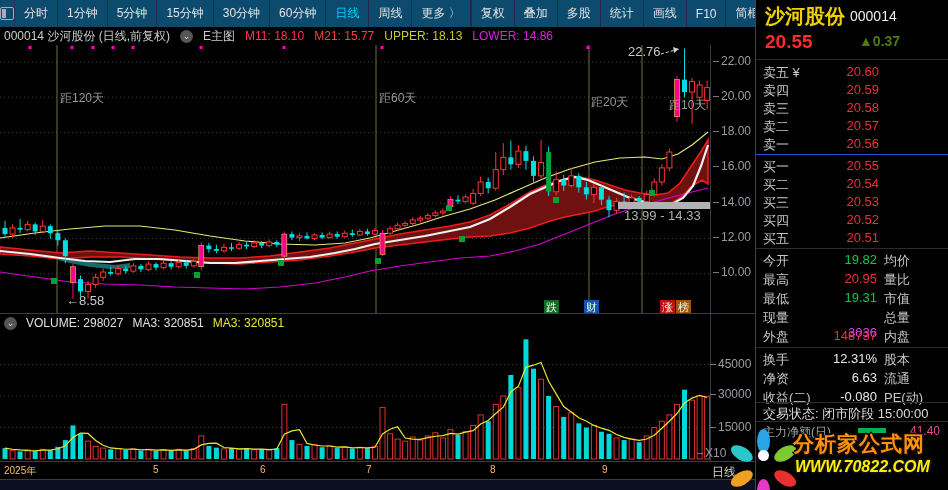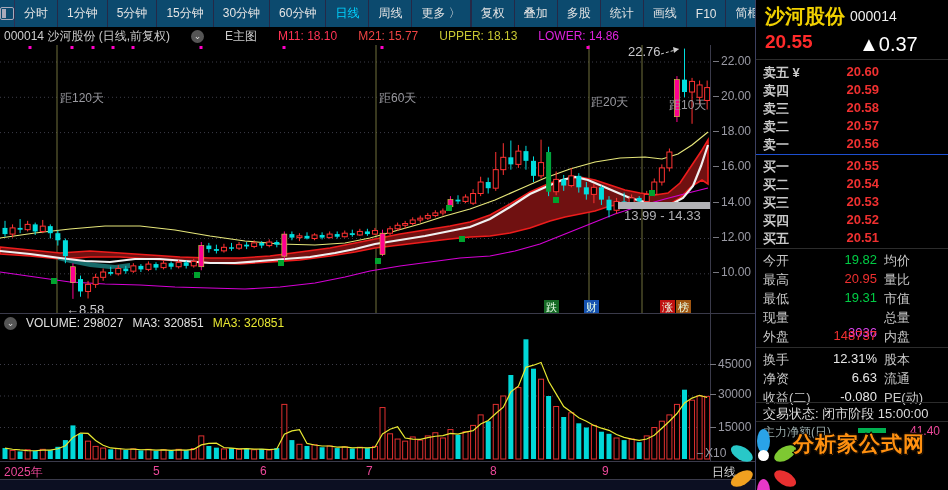--- a/index.html
+++ b/index.html
@@ -10,21 +10,21 @@
   #toolbar{left:0;top:0;width:755px;height:27px;background:#0c4a6e;border-bottom:1px solid #05060d;
            display:flex;align-items:stretch;color:#e4e4e4;font-size:12px;}
   .tb-icon{width:24px;display:flex;align-items:center;justify-content:center;border-right:1px solid #2c3052;}
   .tb-icon .sq{width:12px;height:11px;border:1px solid #aab;border-radius:2px;position:relative;}
   .tb-icon .sq::after{content:"";position:absolute;left:1px;top:1px;bottom:1px;width:4px;background:#aab;}
   .tb-item{padding:0 9px;display:flex;align-items:center;border-right:1px solid #252947;cursor:pointer;white-space:nowrap;}
   .tb-item.active{color:#00d2ff;}
   .tb-gap{flex:1;border-right:1px solid #252947;}
   
   #chart-header{left:0;top:27px;width:755px;height:18px;background:#000;color:#ccc;font-size:12px;
-                display:flex;align-items:center;gap:21px;padding-left:4px;box-sizing:border-box;white-space:nowrap;}
+                display:flex;align-items:center;gap:10px;padding-left:4px;box-sizing:border-box;white-space:nowrap;}
   .chev-circle{width:13px;height:13px;border-radius:50%;background:#555;color:#ddd;font-size:9px;
                display:inline-flex;align-items:center;justify-content:center;flex:0 0 auto;}
   .m11{color:#ff3355;} .m21{color:#ef4444;} .upper{color:#c8c832;} .lower{color:#dd22dd;}
   .hdr-icons{position:absolute;right:52px;top:1px;color:#8a8a9a;font-size:11px;letter-spacing:6px;}
   
   #main-svg{left:0;top:45px;}
   #vol-svg{left:0;top:331px;}
   .gutter-label{position:absolute;color:#9a9aa4;font-size:12px;}
   .gutter-label::before{content:"";position:absolute;left:-8px;top:7px;width:6px;border-top:1px solid #77777f;}
   .dist-label{position:absolute;color:#9a9aa0;font-size:12px;white-space:nowrap;}
@@ -32,32 +32,32 @@
   .badge{position:absolute;top:300px;height:14px;padding:0 2px;font-size:11px;line-height:14px;color:#e8ffe8;}
   #sep-mid{left:0;top:313px;width:755px;height:1px;background:#3a3a4a;}
   #sep-vol-bot{left:0;top:461px;width:755px;height:1px;background:#3a3a4a;}
   #chart-right-border{left:710px;top:45px;width:1px;height:416px;background:#3a3a4a;}
   
   #vol-header{left:0;top:315px;width:710px;height:16px;color:#e0e0e0;font-size:12px;display:flex;gap:9px;
               align-items:center;padding-left:4px;box-sizing:border-box;}
   .ma3-y{color:#e8e832;}
   
   #xaxis{left:0;top:462px;width:948px;height:17px;background:#000;border-bottom:1px solid #3a3a4a;}
-  .month-label{position:absolute;top:2px;color:#ec4899;font-size:12px;text-align:right;}
+  .month-label{position:absolute;top:2px;color:#fdba74;font-size:10px;text-align:right;}
   #period-label{position:absolute;left:712px;top:2px;color:#d8d8d8;font-size:12px;}
   #bottom-strip{left:0;top:480px;width:948px;height:10px;background:#0c0f22;}
   
   #panel{left:755px;top:0;width:193px;height:490px;background:#000;border-left:1px solid #3c4060;box-sizing:border-box;}
   #p-name{position:absolute;left:9px;top:3px;color:#f0d000;font-size:20px;font-weight:bold;}
   #p-code{position:absolute;left:94px;top:8px;color:#eee;font-size:14px;}
   #p-price{position:absolute;left:9px;top:31px;color:#ff2a2a;font-size:19px;font-weight:bold;}
-  #p-chg{position:absolute;left:103px;top:33px;color:#ffffff;font-size:20px;font-weight:normal;}
+  #p-chg{position:absolute;left:103px;top:33px;color:#4d7c0f;font-size:14px;font-weight:bold;}
   .p-sep{position:absolute;left:0;width:193px;height:1px;background:#2c2c2c;}
   .p-sep.blue{background:#1d4fd0;}
-  .book-row{position:absolute;left:0;width:193px;height:18px;font-size:13px;color:#c8c8c8;font-weight:bold;}
+  .book-row{position:absolute;left:0;width:193px;height:18px;font-size:13px;color:#c8c8c8;}
   .book-row .lbl{position:absolute;left:7px;top:1px;}
   .book-row .prc{position:absolute;right:70px;top:1px;color:#f03030;}
   .info-row{position:absolute;left:0;width:193px;height:19px;font-size:13px;color:#c8c8c8;}
   .info-row .lbl{position:absolute;left:7px;top:1px;}
   .info-row .val{position:absolute;right:72px;top:1px;}
   .info-row .lbl2{position:absolute;left:128px;top:1px;}
   .v-red{color:#f03030;} .v-green{color:#00cc44;} .v-mag{color:#dd44ee;margin-top:16px;} .v-white{color:#e8e8e8;}
   #p-status{position:absolute;left:7px;top:405px;color:#dcdcdc;font-size:13px;white-space:nowrap;}
   #p-flow-label{position:absolute;left:7px;top:424px;color:#9aa;font-size:12px;}
   #p-flow-bar{position:absolute;left:102px;top:428px;width:28px;height:5px;background:#00b050;}
@@ -342,21 +342,21 @@
   </svg>
 
 <div id="dist-labels">
     <div class="dist-label" style="left: 60px; top: 90px;">距120天</div>
     <div class="dist-label" style="left: 379px; top: 90px;">距60天</div>
     <div class="dist-label" style="left: 591px; top: 94px;">距20天</div>
     <div class="dist-label" style="left: 644px; top: 97px; padding-left: 25px;">距10天</div>
   </div>
 <div class="ann" style="left:628px;top:44px;">22.76</div>
 <div class="ann" style="left:624px;top:208px;color:#b0b0b4;">13.99 - 14.33</div>
-<div class="ann" style="left:66px;top:293px;margin-top:9px;">←8.58</div>
+<div class="ann" style="left:66px;top:293px;">←8.58</div>
 <div class="badge" id="badge-0" style="left: 544px; background: rgb(21, 106, 37);">跌</div>
 <div class="badge" id="badge-1" style="left: 584px; background: rgb(21, 82, 176);">财</div>
 <div class="badge" id="badge-2" style="left: 660px; background: rgb(192, 16, 16);">涨</div>
 <div class="badge" id="badge-3" style="left: 676px; background: rgb(160, 85, 16);">榜</div>
 
 <div id="sep-mid" class="abs"></div>
 
 <div id="vol-header" class="abs">
   <span class="chev-circle">⌄</span>
   <span>VOLUME: 298027</span>
@@ -598,13 +598,14 @@
   <div id="wm-flower">
       <div class="petal" style="background: rgb(42, 163, 232); transform: rotate(0deg) translateY(-13px);"></div>
       <div class="petal" style="background: rgb(126, 200, 50); transform: rotate(60deg) translateY(-13px);"></div>
       <div class="petal" style="background: rgb(232, 48, 48); transform: rotate(120deg) translateY(-13px);"></div>
       <div class="petal" style="background: rgb(232, 56, 200); transform: rotate(180deg) translateY(-13px);"></div>
       <div class="petal" style="background: rgb(240, 160, 32); transform: rotate(240deg) translateY(-13px);"></div>
       <div class="petal" style="background: rgb(40, 200, 200); transform: rotate(300deg) translateY(-13px);"></div>
       <div style="position: absolute; left: 25px; top: 26px; width: 11px; height: 11px; border-radius: 50%; background: rgb(255, 255, 255);"></div>
     </div>
   <div id="wm-title">分析家公式网</div>
+  <div id="wm-url">WWW.70822.COM</div>
 </div>
 
 </body></html>

